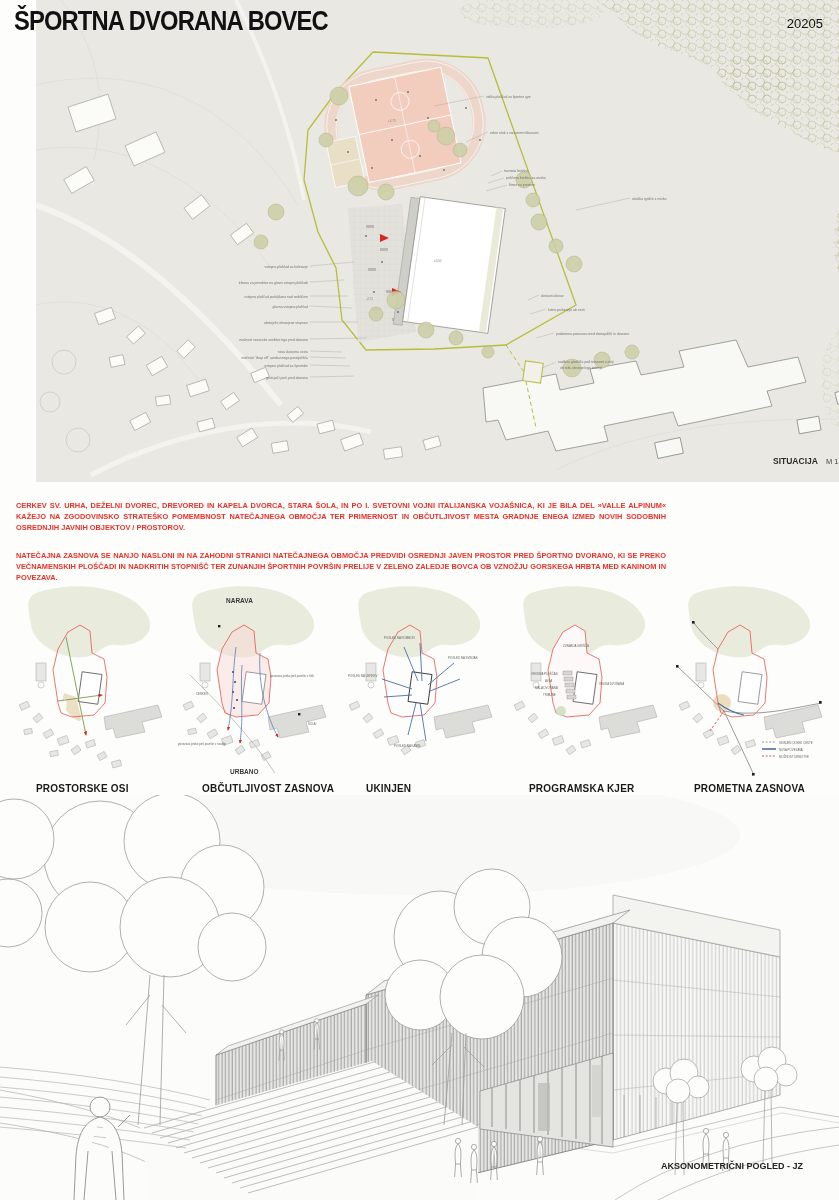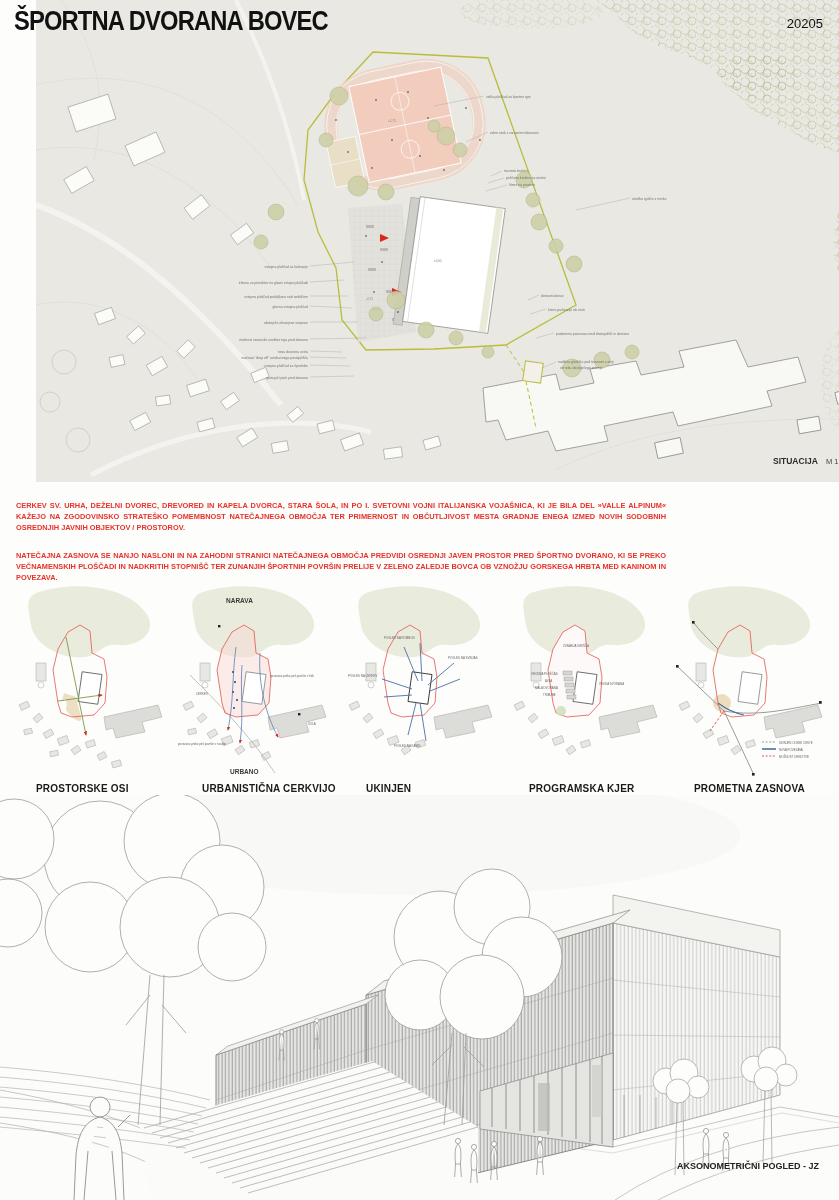--- a/index.html
+++ b/index.html
@@ -9,21 +9,21 @@
              letter-spacing:-1px;transform:scaleX(.88);transform-origin:left top;white-space:nowrap;z-index:5;}
   .hdr-code{position:absolute;right:16px;top:16px;font-size:13px;font-weight:normal;color:#111;z-index:5;}
   .plan-wrap{position:absolute;left:0;top:0;width:839px;height:432px;margin-left:36px;}
   .desc{position:absolute;color:#e8322a;font-weight:bold;font-size:7.4px;line-height:11px;text-align:justify;}
   .desc-c1{left:16px;top:492px;width:650px;}
   .desc-c1 p{margin:8px 0 17px 0;}
   .desc-c2{left:668px;top:492px;width:157px;}
   .diag{position:absolute;top:585px;width:160px;height:192px;}
   .diag-title{position:absolute;top:783px;font-size:10px;font-weight:bold;color:#1a1a1a;letter-spacing:.2px;padding-left:26px;}
   .axon-wrap{position:absolute;left:0;top:795px;width:839px;height:405px;}
-  .axon-cap{position:absolute;right:20px;top:1161px;font-size:9px;font-weight:bold;color:#222;}
+  .axon-cap{position:absolute;right:36px;top:1161px;font-size:9px;font-weight:bold;color:#222;}
   svg text{font-family:"Liberation Sans",sans-serif;}
   .lbl{font-size:3.4px;fill:#77756f;}
   .lblB{font-size:3.4px;fill:#77756f;text-anchor:end;}
   .mrk{font-size:3px;fill:#8a887f;}
   .tiny{font-size:2.9px;fill:#666;}
   .tinyB{font-size:6.5px;font-weight:bold;fill:#3a3a38;}
 </style>
 </head>
 <body>
 
@@ -426,21 +426,21 @@
       <line x1="96" y1="157" x2="110" y2="157" stroke="#999" stroke-width="1" stroke-dasharray="2 1.6"></line>
       <line x1="96" y1="164" x2="110" y2="164" stroke="#4a6fa5" stroke-width="1.6"></line>
       <line x1="96" y1="171" x2="110" y2="171" stroke="#e2574f" stroke-width="1" stroke-dasharray="2 1.6"></line>
       <text class="tiny" x="113" y="159">UKINJEN ODSEK CESTE</text>
       <text class="tiny" x="113" y="166">NOVA POVEZAVA</text>
       <text class="tiny" x="113" y="173">MOŽNOST UREDITVE</text>
     </g>
   </svg>
 
   <div class="diag-title" style="left:10px">PROSTORSKE OSI</div>
-  <div class="diag-title" style="left:176px">URBANISTIČNA CERKVIJO</div>
+  <div class="diag-title" style="left:176px">OBČUTLJIVOST ZASNOVA</div>
   <div class="diag-title" style="left:340px">UKINJEN</div>
   <div class="diag-title" style="left:503px">PROGRAMSKA KJER</div>
   <div class="diag-title" style="left:668px">PROMETNA ZASNOVA</div>
 
   <div class="axon-wrap">
   <svg width="839" height="405" viewBox="0 0 839 405">
     <defs>
       <pattern id="pSlat" width="3.4" height="8" patternUnits="userSpaceOnUse">
         <rect width="3.4" height="8" fill="#f1f1ef"></rect>
         <line x1="1" y1="0" x2="1" y2="8" stroke="#8d8d8a" stroke-width=".9"></line>

